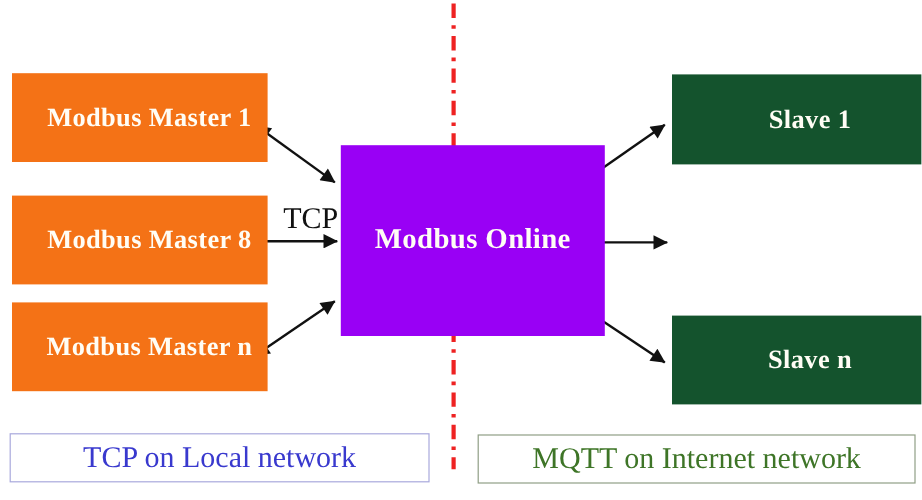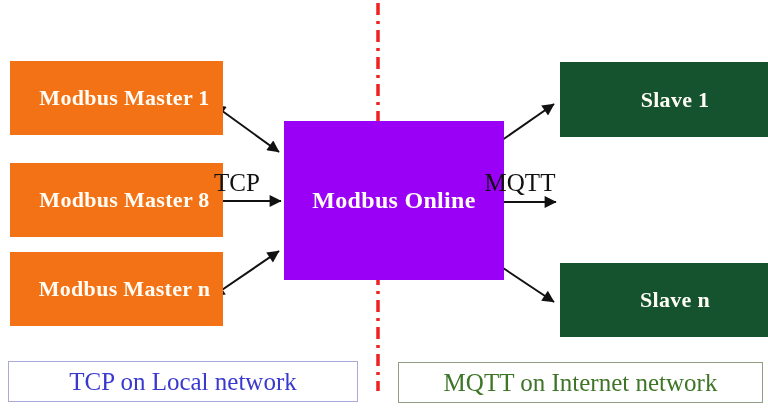--- a/index.html
+++ b/index.html
@@ -43,21 +43,21 @@
   }
   .protocol-label {
     position: absolute;
     z-index: 2;
     width: 90px;
     text-align: center;
     color: #111111;
     font-size: 25px;
     line-height: 25px;
   }
-  .protocol-label.tcp { left: 192px; top: 170px; }
+  .protocol-label.tcp { left: 214px; top: 170px; }
   .protocol-label.mqtt { left: 475px; top: 170px; }
   .legend {
     position: absolute;
     z-index: 2;
     display: flex;
     align-items: center;
     justify-content: center;
     font-size: 25px;
     background: #ffffff;
   }
@@ -110,21 +110,20 @@
   </div>
 
   <div class="block slave s1">
     <span>Slave 1</span>
   </div>
   <div class="block slave sn">
     <span>Slave n</span>
   </div>
 
   <div class="protocol-label tcp">TCP</div>
-  <div class="protocol-label mqtt">MQTT</div>
 
   <div class="legend left">
     <span>TCP on Local network</span>
   </div>
   <div class="legend right">
     <span>MQTT on Internet network</span>
   </div>
 
 </div>
 

